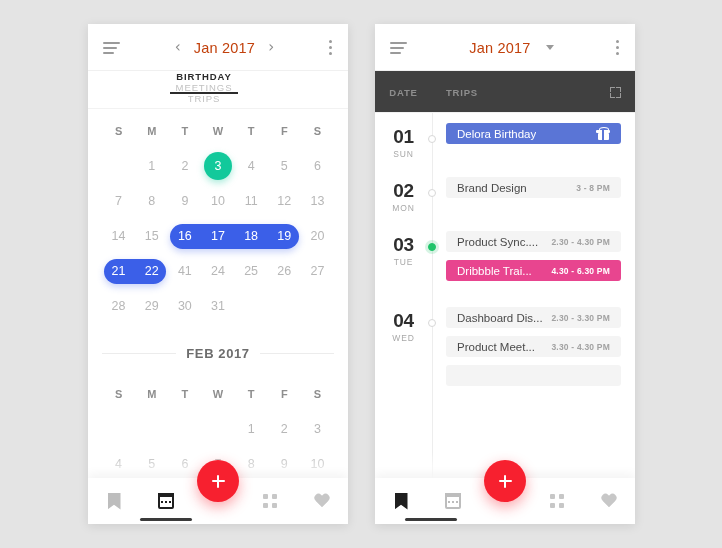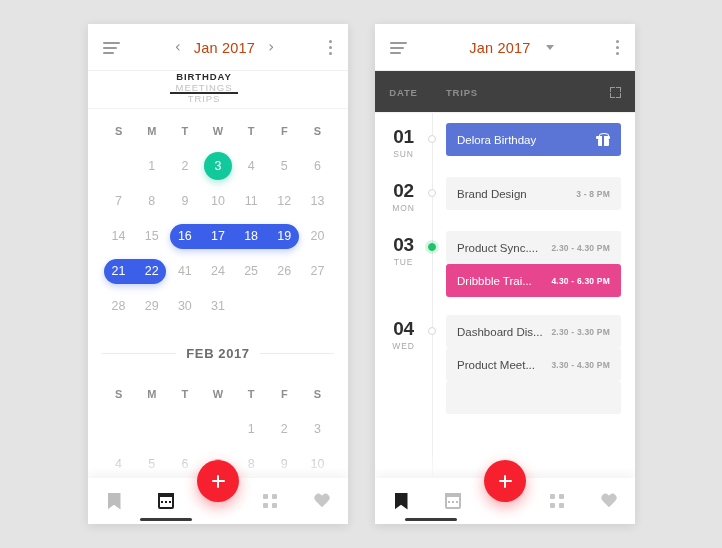--- a/index.html
+++ b/index.html
@@ -131,22 +131,22 @@
   .daycell{width:57px;flex:0 0 57px;text-align:center;padding-top:4px;box-sizing:border-box;}
   .daynum{font-size:19px;font-weight:bold;color:#2e2e2e;line-height:20px;letter-spacing:-.3px;}
   .dayname{font-size:8.5px;color:#a8a8a8;letter-spacing:.9px;margin-top:2px;}
   .dot{
     position:absolute;left:53px;width:8px;height:8px;border-radius:50%;
     background:#fff;border:1px solid #d8d8d8;box-sizing:border-box;
   }
   .dot.active{background:#1fc46a;border-color:#1fc46a;box-shadow:0 0 0 3px rgba(31,196,106,.18);}
   .evlist{flex:1;padding:0 14px 0 14px;box-sizing:border-box;}
   .event{
-    height:33px;border-radius:3px;display:flex;align-items:center;
-    justify-content:space-between;padding:9px 11px;margin-bottom:0;
+    height:21px;border-radius:3px;display:flex;align-items:center;
+    justify-content:space-between;padding:9px 11px;margin-bottom:8px;
     box-sizing:border-box;cursor:pointer;
   }
   .ev-title{font-size:11.5px;white-space:nowrap;overflow:hidden;}
   .ev-time{font-size:8.5px;white-space:nowrap;font-weight:bold;letter-spacing:.2px;}
   .event.plain{background:#f4f4f4;}
   .event.plain .ev-title{color:#4a4a4a;}
   .event.plain .ev-time{color:#a2a2a2;}
   .event.solid .ev-title{color:#fff;}
   .event.solid .ev-time{color:#fff;}
   .gift{width:14px;height:13px;position:relative;flex:0 0 14px;}

